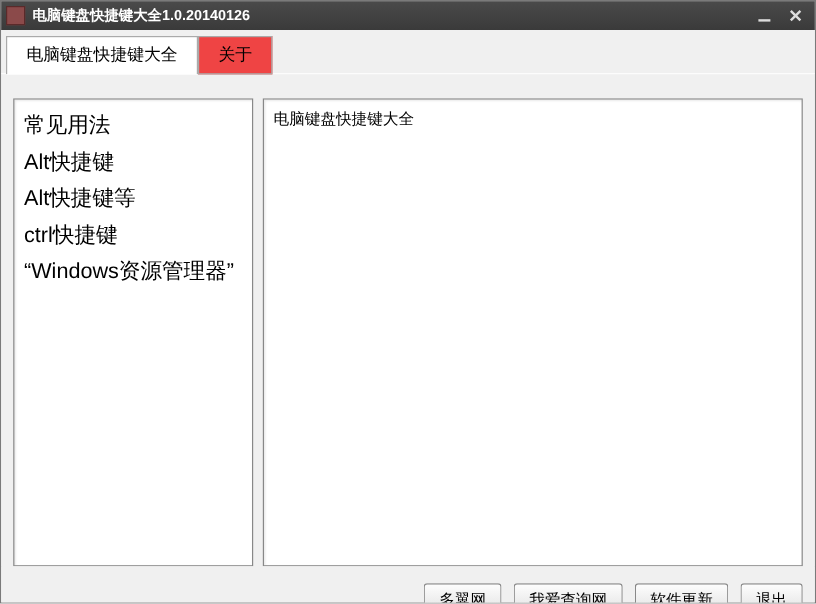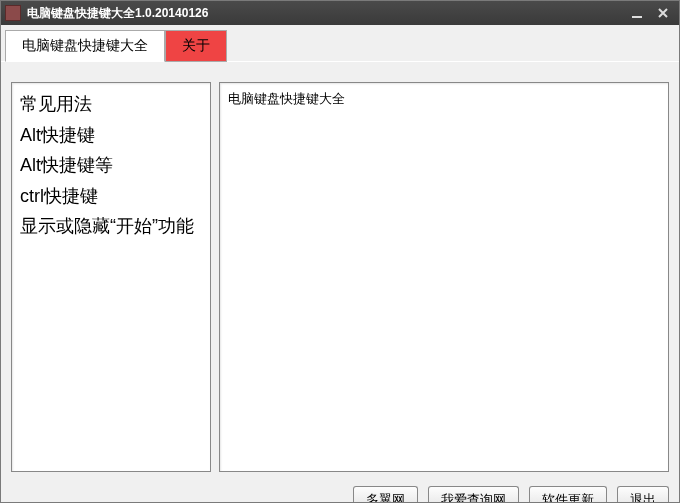--- a/index.html
+++ b/index.html
@@ -151,21 +151,21 @@
     <div class="tab">关于</div>
   </div>
 
   <div class="content-wrap">
 
     <div class="sidebar">
       <div class="item">常见用法</div>
       <div class="item">Alt快捷键</div>
       <div class="item">Alt快捷键等</div>
       <div class="item">ctrl快捷键</div>
-      <div class="item">显示或隐藏“开始”功能</div>
+      <div class="item">“Windows资源管理器”</div>
     </div>
 
     <div class="main-panel">
       <div>电脑键盘快捷键大全</div>
     </div>
 
   </div>
 
   <div class="bottom-bar">
     <button>多翼网</button>

